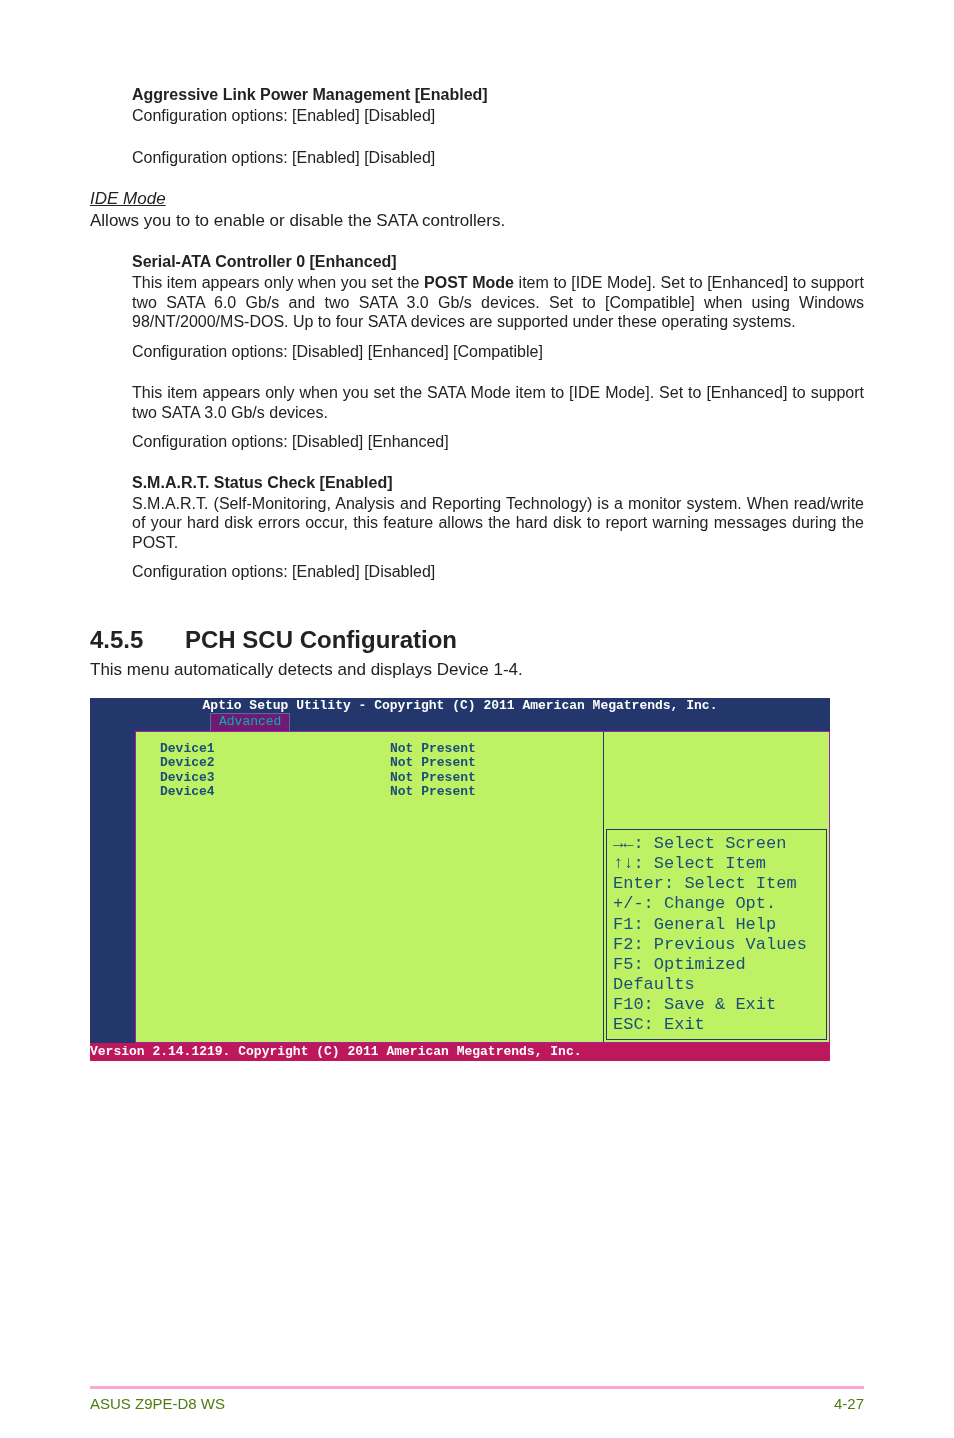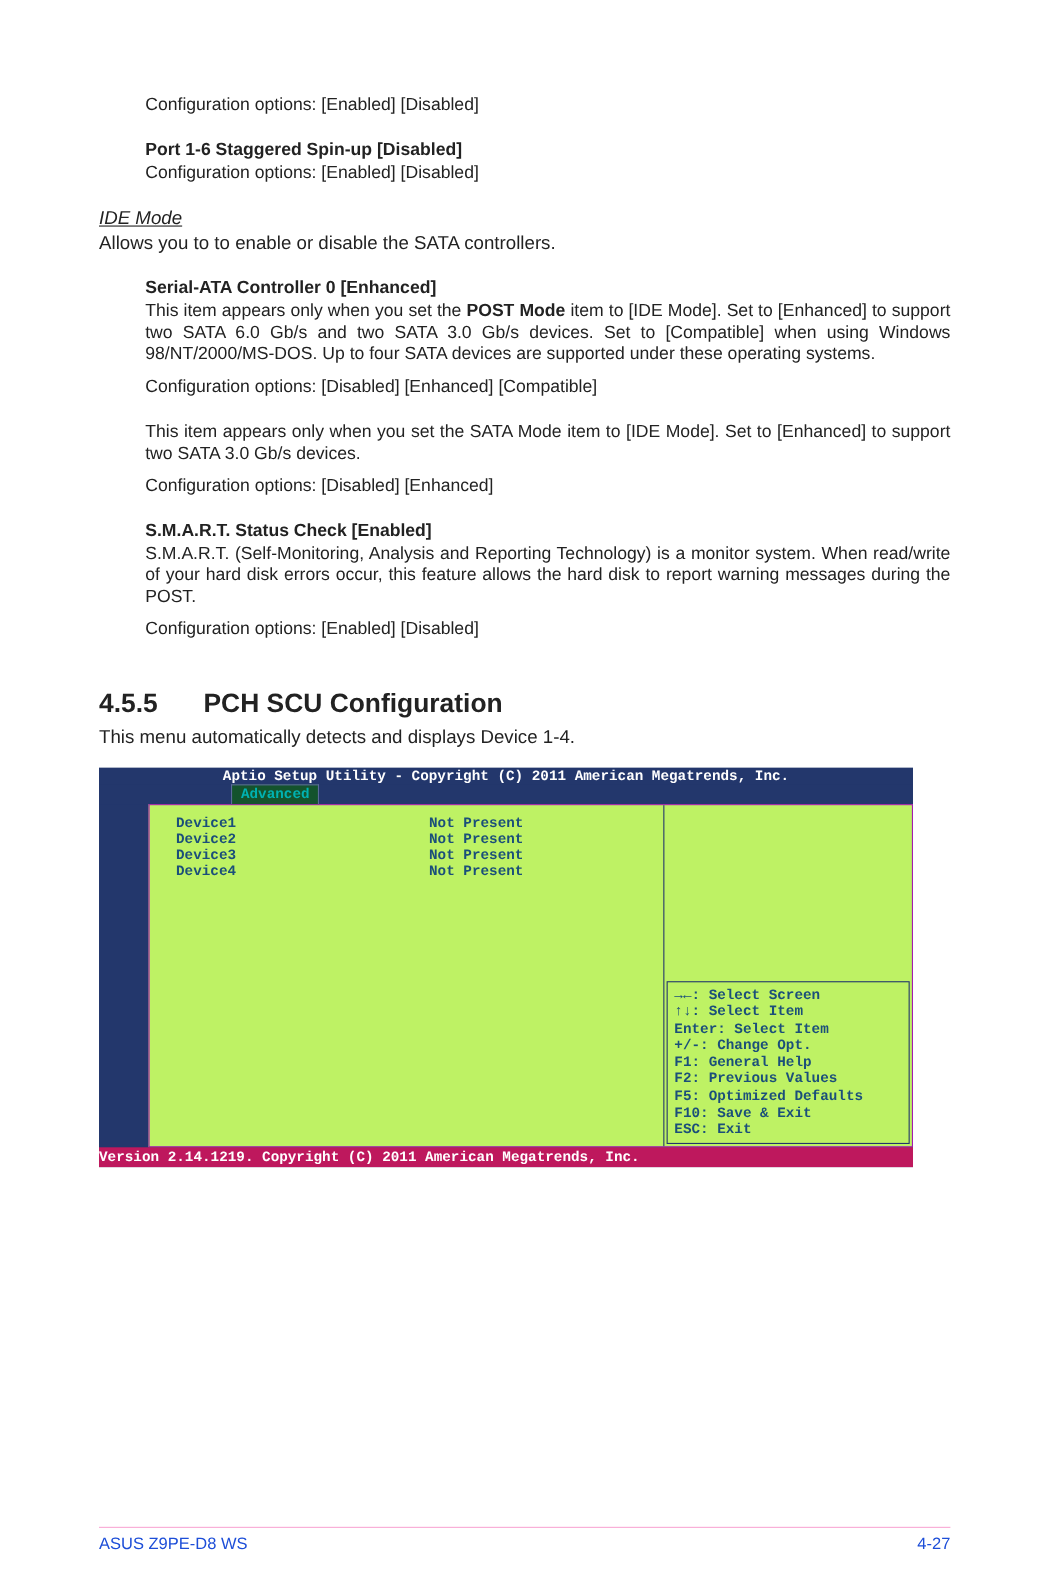--- a/index.html
+++ b/index.html
@@ -81,26 +81,26 @@
     padding: 1px 0 0 0;
     font-weight: bold;
   }
   .bios-tabs {
     background: #23376c;
     color: #fff;
     padding: 0 0 0 120px;
   }
   .bios-tabs .tab {
     display: inline-block;
-    background: #14532d;
+    background: #701a75;
     border: 1px solid #5a6a9a;
     border-bottom: none;
     padding: 1px 8px;
     color: #00b2b2;
-    font-weight: bold;
+    font-weight: normal;
     text-align: center;
   }
   .bios-main {
     display: flex;
     background: #bef264;
     border: 1px solid #a21caf;
     margin-left: 45px;
   }
   .bios-left {
     flex: 1;
@@ -120,54 +120,54 @@
     flex-direction: column;
   }
   .br-top {
     flex: 1;
   }
   .br-box {
     border: 1px solid #23376c;
     margin: 2px;
     padding: 4px 6px;
     color: #1b4f7a;
-    font-weight: bold;
+    font-weight: normal;
     line-height: 1.18;
-    font-size: 13px;
+    font-size: 17px;
   }
   .bios-footer {
     background: #be185d;
     color: #fff;
     text-align: left;
     padding: 2px 0;
     font-weight: bold;
   }
 
   .page-footer {
     position: absolute;
     bottom: 26px;
     left: 90px;
     right: 90px;
-    border-top: 1px solid #f9a8d4;
+    border-top: 3px solid #f9a8d4;
     padding-top: 6px;
     font-size: 15px;
-    color: #1d4ed8;
+    color: #4d7c0f;
     display: flex;
     justify-content: space-between;
   }
 </style>
 </head>
 <body>
 
 <div class="page">
 
   <div class="sub-block">
+    <p class="h-sub">Aggressive Link Power Management [Enabled]</p>
     <p class="p-body">Configuration options: [Enabled] [Disabled]</p>
 
-    <p class="h-sub">Port 1-6 Staggered Spin-up [Disabled]</p>
     <p class="p-body">Configuration options: [Enabled] [Disabled]</p>
   </div>
 
   <p class="ide-title ital-under">IDE Mode</p>
   <p class="ide-body">Allows you to to enable or disable the SATA controllers.</p>
 
   <div class="sub-block">
 
     <p class="h-sub">Serial-ATA Controller 0 [Enhanced]</p>
     <p class="p-body-tight">

